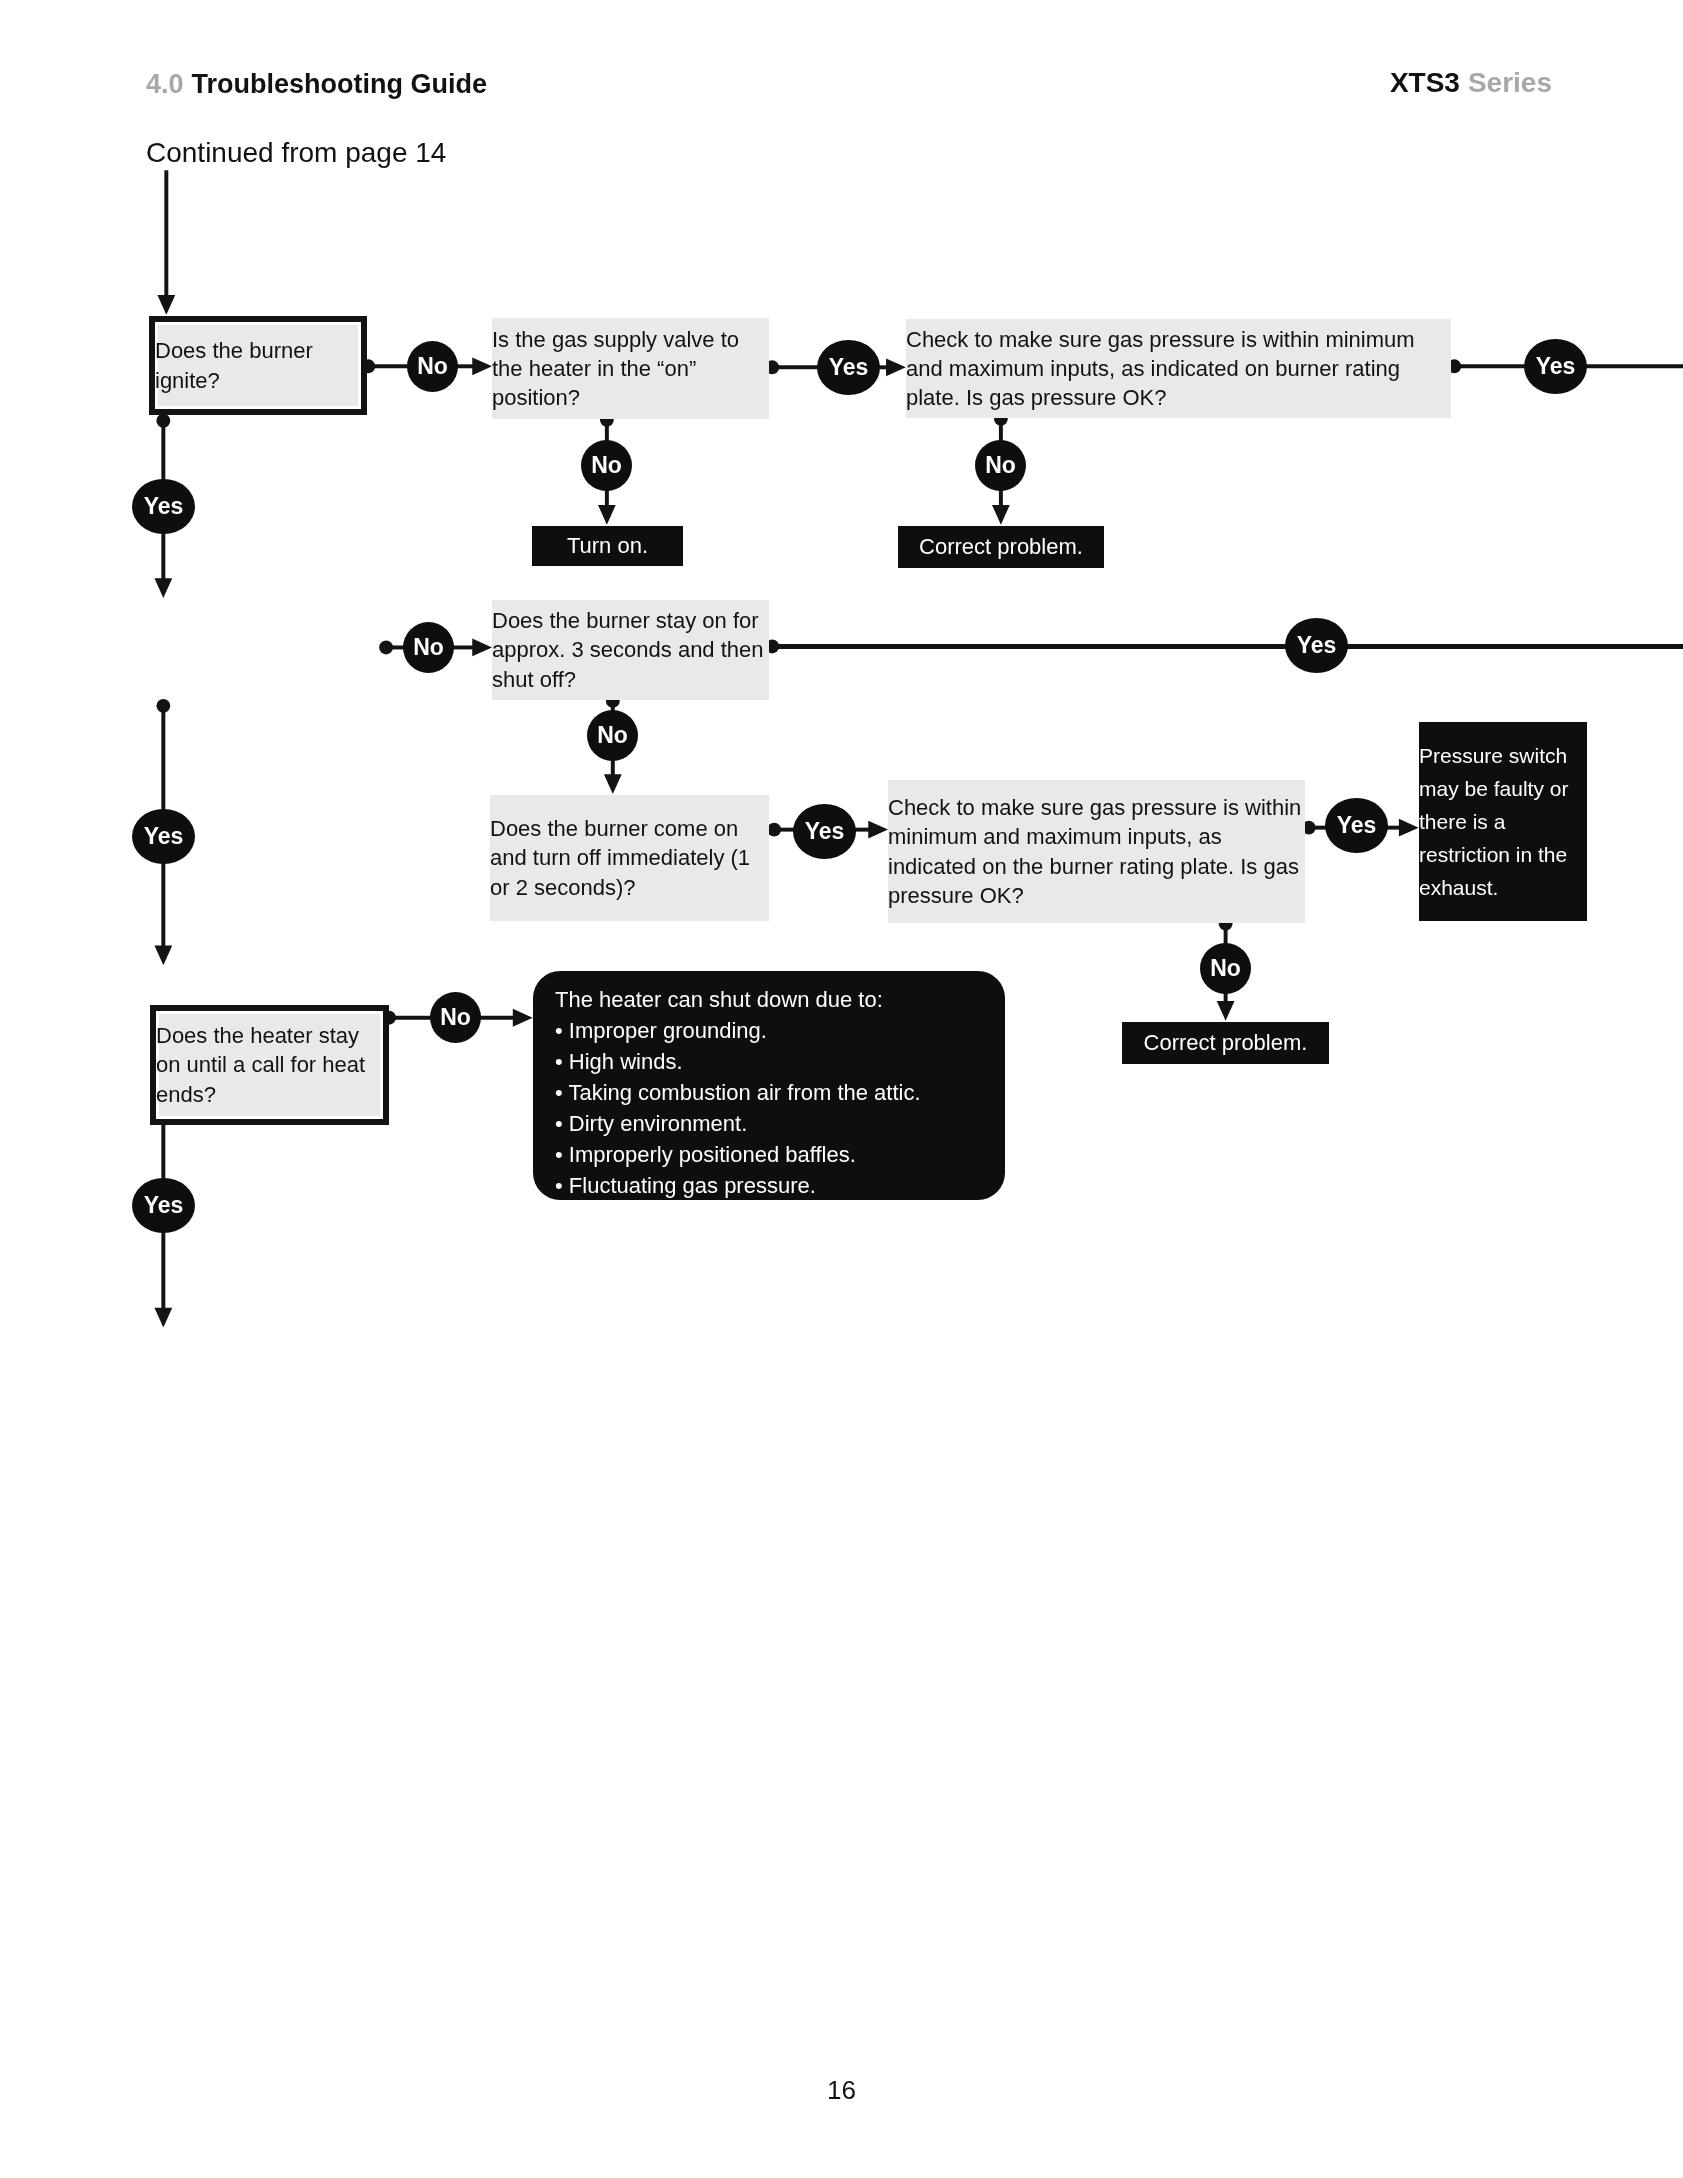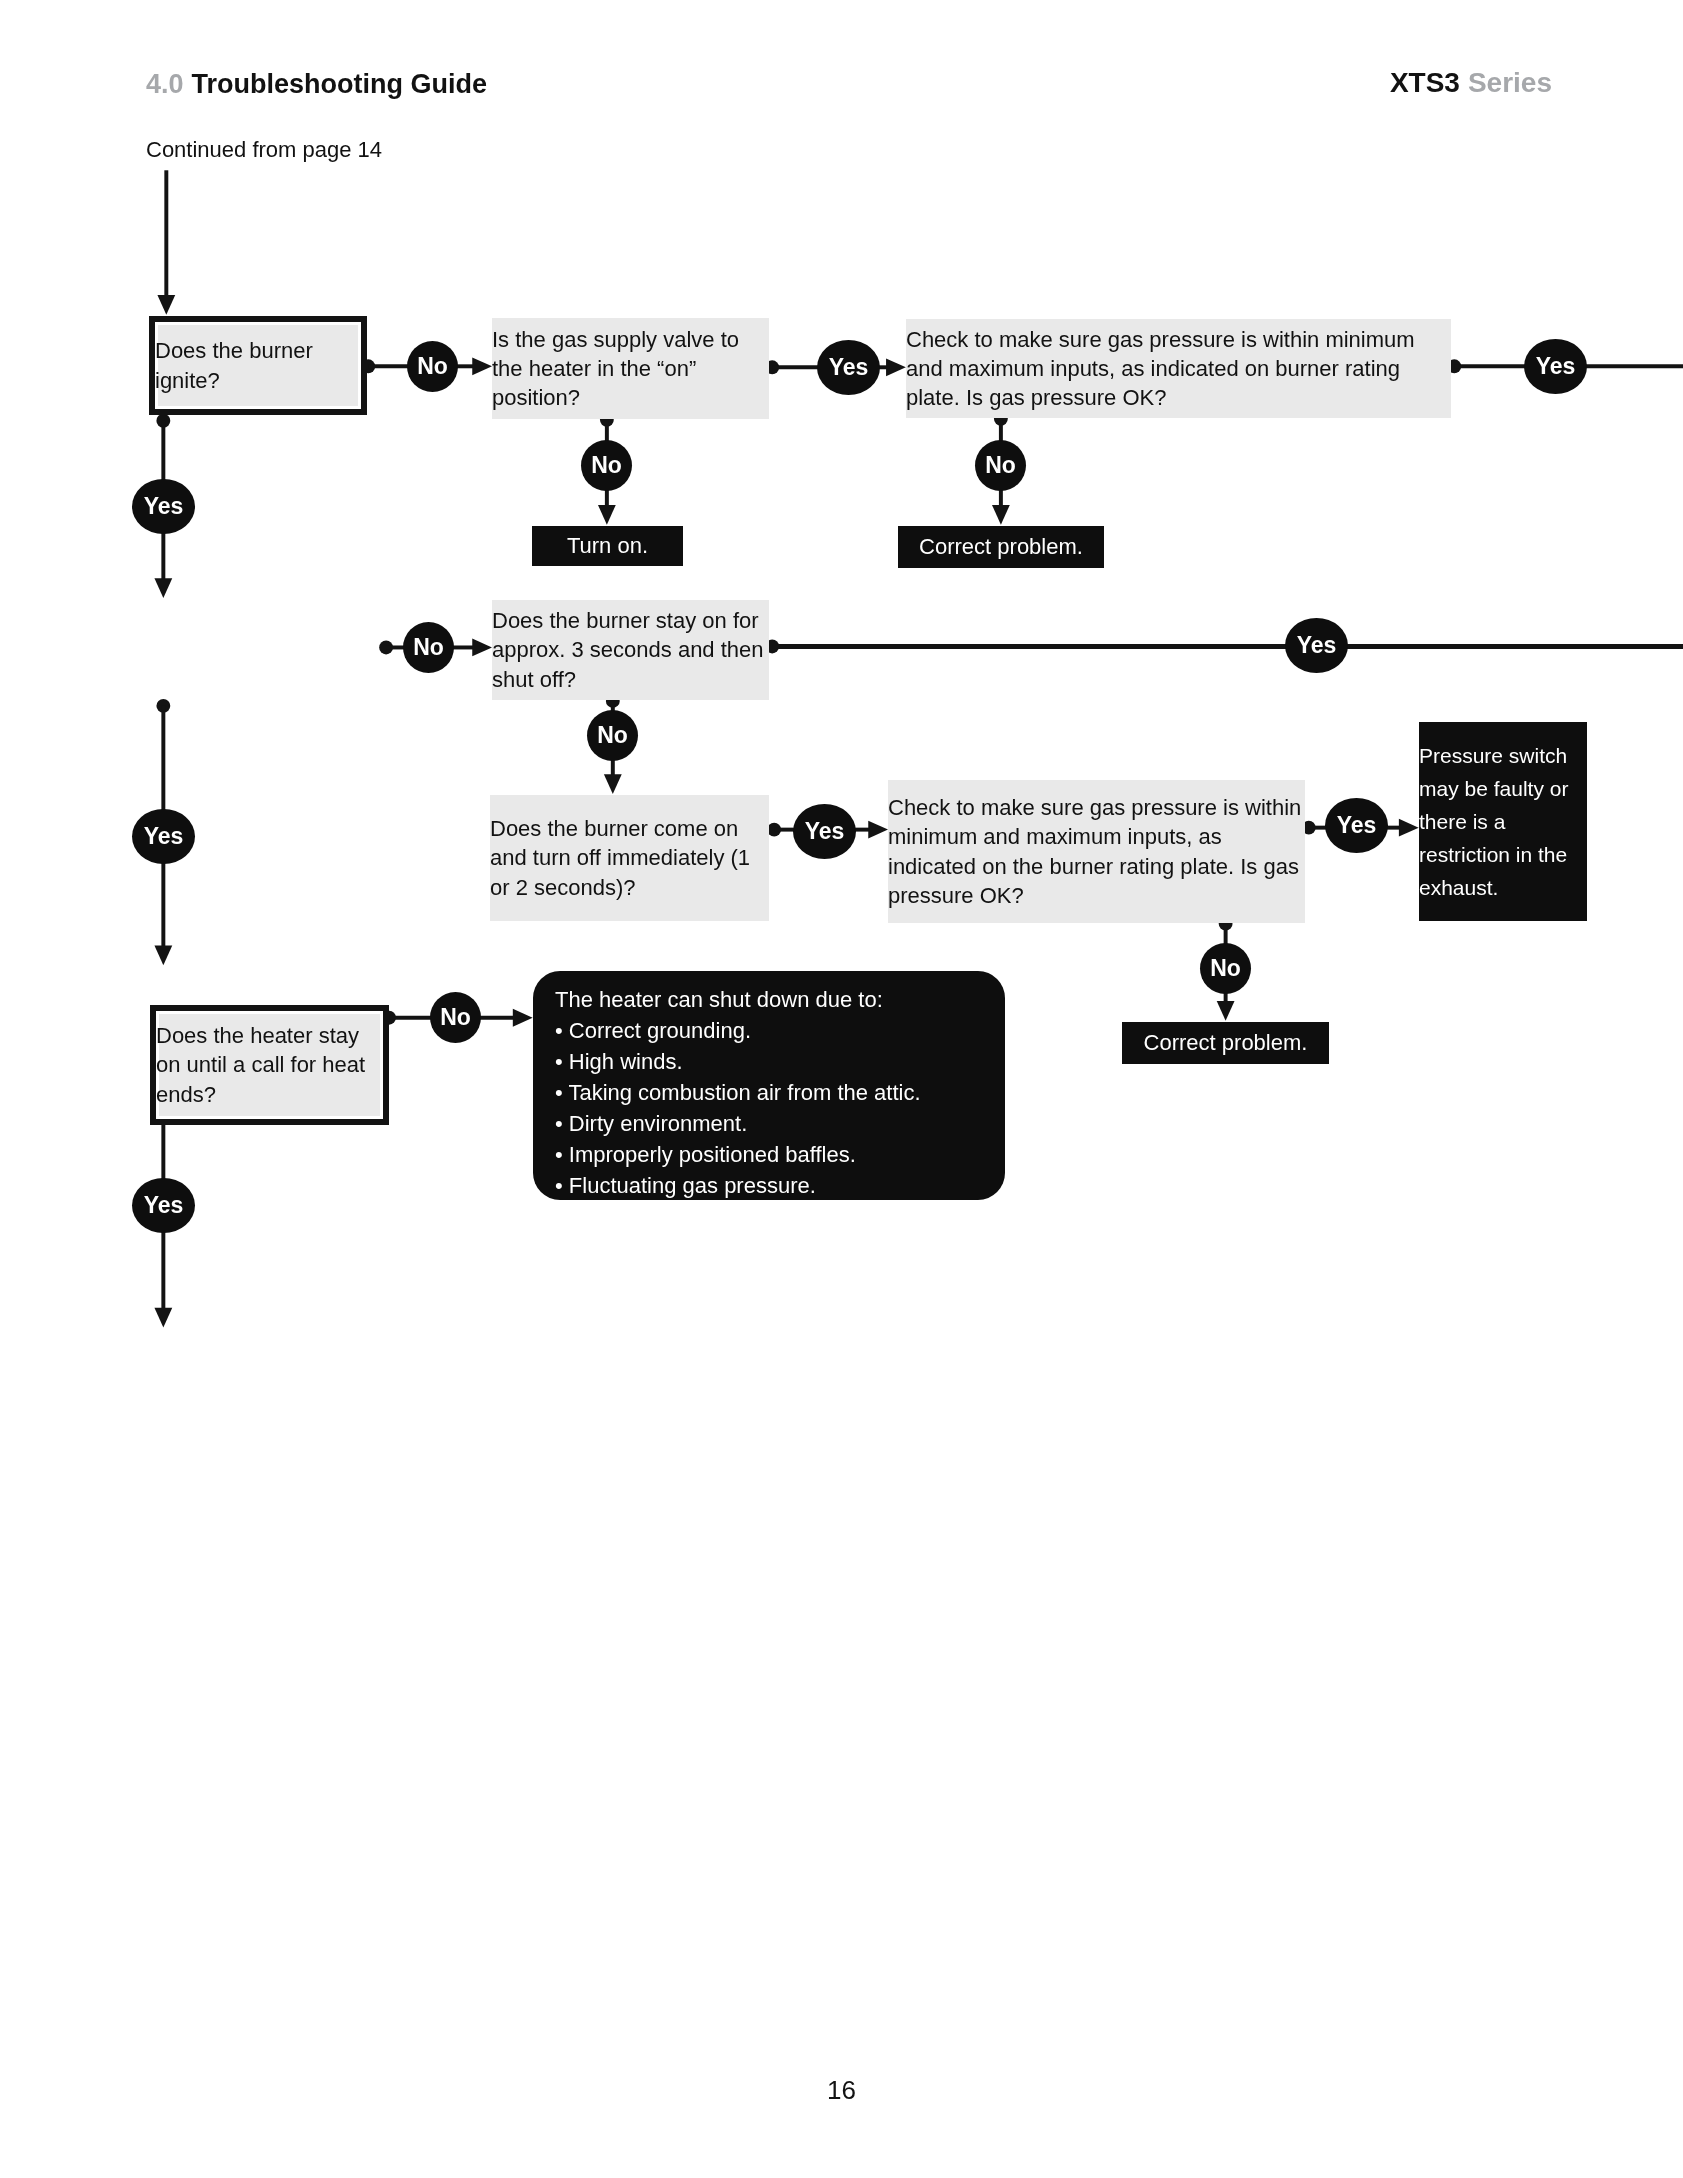--- a/index.html
+++ b/index.html
@@ -5,21 +5,21 @@
   html,body{margin:0;padding:0;background:#ffffff;}
   .page{
     position:relative;width:1683px;height:2178px;background:#ffffff;overflow:hidden;
     font-family:"Liberation Sans","DejaVu Sans",sans-serif;color:#121212;padding-left:15px;
   }
   
   .hdr-left{position:absolute;left:146px;top:69px;font-size:27px;font-weight:bold;white-space:nowrap;}
   .hdr-left .sec-num{color:#a6a8ab;margin-right:8px;}
   .hdr-right{position:absolute;right:146px;top:67px;font-size:28px;font-weight:bold;white-space:nowrap;}
   .hdr-right .series{color:#a6a8ab;margin-left:8px;}
-  .continued{position:absolute;left:146px;top:137px;font-size:22px;}
+  .continued{position:absolute;left:146px;top:137px;font-size:28px;}
   .pagenum{position:absolute;left:0;top:2075px;width:1683px;text-align:center;font-size:26px;}
   
   .wires{position:absolute;left:0;top:0;z-index:1;}
   
   .node{position:absolute;z-index:2;box-sizing:border-box;display:flex;align-items:center;justify-content:center;
         text-align:left;font-size:22px;line-height:1.32;}
   .qbox{background:#e9e9e9;border:6px solid #131313;box-shadow:inset 0 0 0 3px #ffffff;}
   .gbox{background:#e9e9e9;}
   .bbox{background:#0e0e0e;color:#ffffff;}
   .endbox{background:#707070;color:#ffffff;font-size:24px;}
@@ -152,21 +152,21 @@
 
   <div class="circle cno" style="left:1200px;top:943px;">No</div>
   <div class="node bbox" style="left:1122px;top:1022px;width:207px;height:42px;">Correct problem.</div>
 
   <div class="circle cyes" style="left:132px;top:809px;">Yes</div>
 
   <div class="node qbox" style="left:150px;top:966px;width:239px;height:120px;margin-top:39px;">Does the heater stay on until a call for heat ends?</div>
   <div class="circle cno" style="left:430px;top:992px;">No</div>
   <div class="node bbox listbox" style="left:533px;top:971px;width:472px;height:229px;border-radius:27px;">
     <div>The heater can shut down due to:</div>
-    <div>• Correct grounding.</div>
+    <div>• Improper grounding.</div>
     <div>• High winds.</div>
     <div>• Taking combustion air from the attic.</div>
     <div>• Dirty environment.</div>
     <div>• Improperly positioned baffles.</div>
     <div>• Fluctuating gas pressure.</div>
   </div>
 
   <div class="circle cyes" style="left:132px;top:1178px;">Yes</div>
 
 

